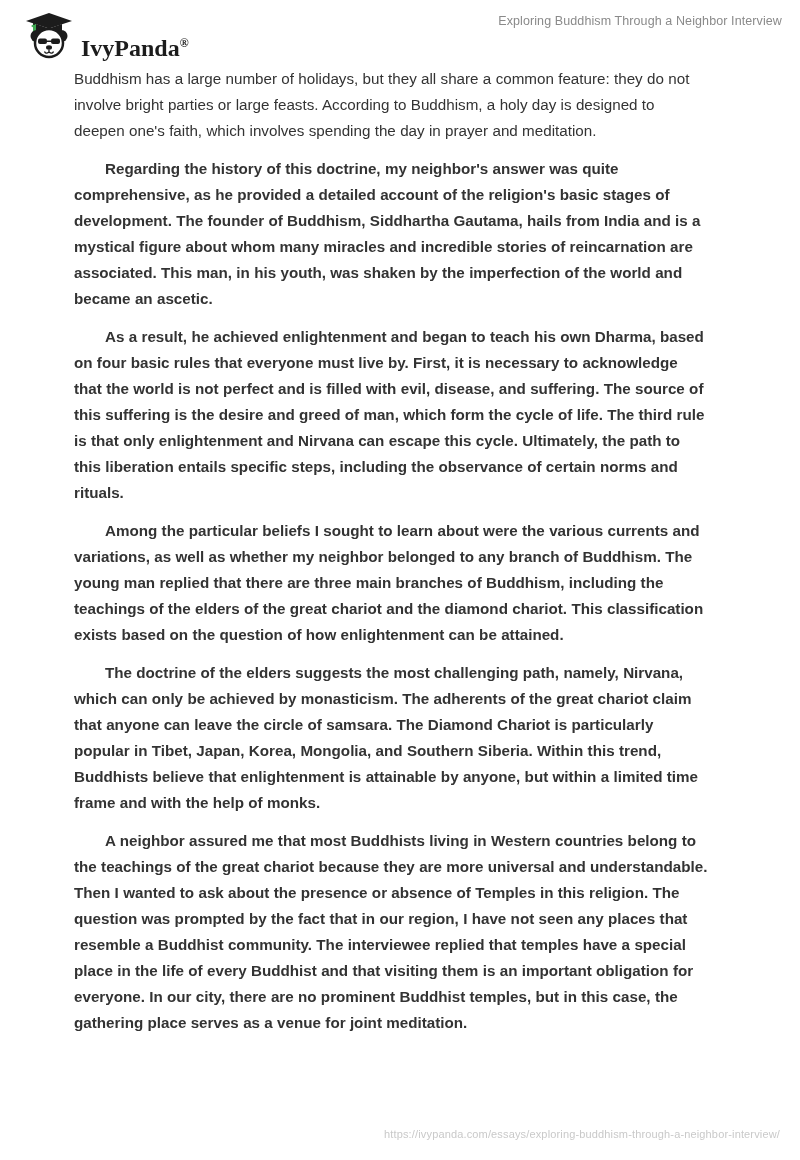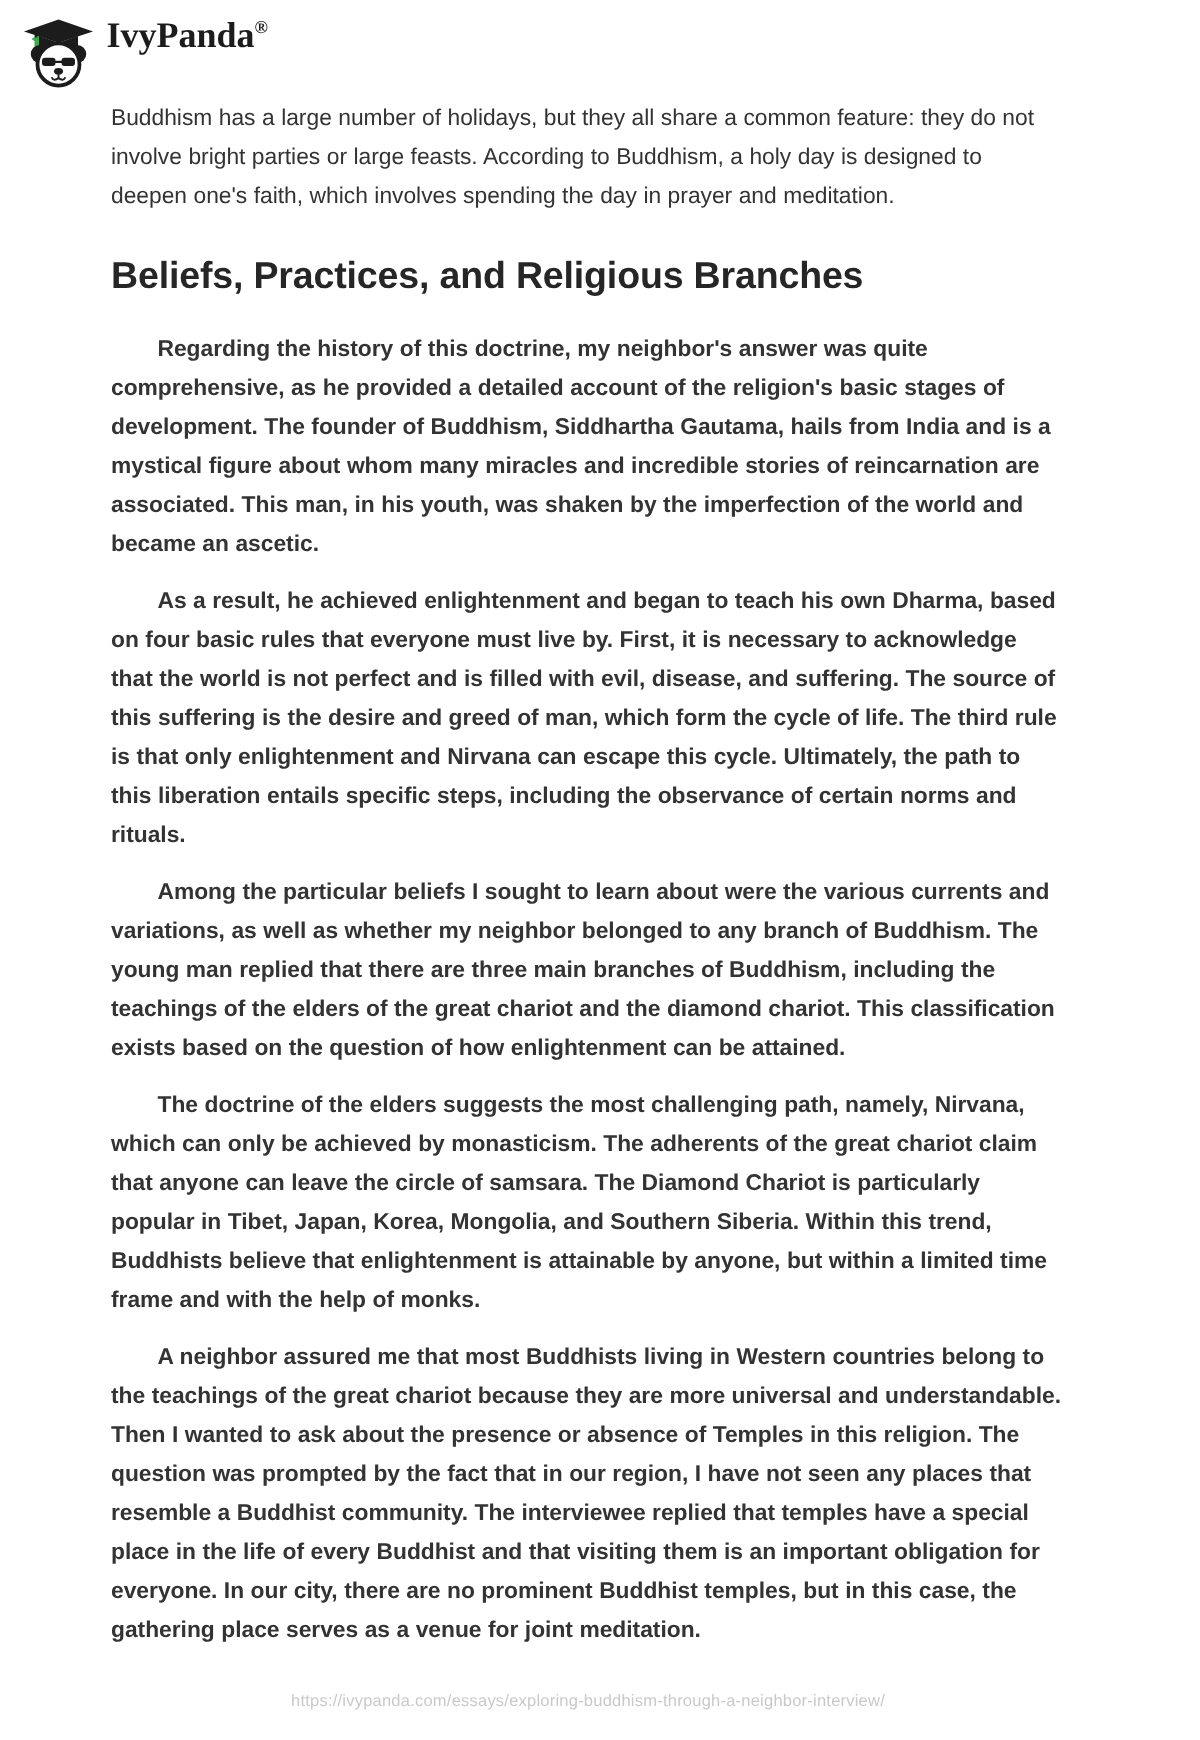--- a/index.html
+++ b/index.html
@@ -28,24 +28,24 @@
     top: 0;
     left: 0;
     width: 800px;
     height: 62px;
     display: flex;
     align-items: flex-start;
   }
 
   .brand {
     position: absolute;
-    left: 14px;
+    left: 24px;
     top: 11px;
     display: flex;
-    align-items: flex-start;
+    align-items: flex-end;
     gap: 7px;
   }
 
   .brand-mark {
     width: 50px;
     height: 48px;
     display: block;
     flex: 0 0 auto;
   }
 
@@ -110,21 +110,21 @@
     letter-spacing: -0.1px;
     font-family: "Liberation Sans", sans-serif;
   }
 
   
   .page-footer {
     position: absolute;
     left: 4px;
     right: 20px;
     bottom: 20px;
-    text-align: center;
+    text-align: right;
     font-size: 11px;
     color: #c9c9c9;
     font-family: "Liberation Sans", sans-serif;
     letter-spacing: 0.15px;
   }
 </style>
 </head>
 <body>
 
 <div class="page">
@@ -150,27 +150,27 @@
         <rect x="28" y="55" width="18" height="11" rx="4" fill="#1c1c1c"></rect>
         <rect x="54" y="55" width="18" height="11" rx="4" fill="#1c1c1c"></rect>
         <rect x="45" y="59" width="10" height="3" fill="#1c1c1c"></rect>
 
         <ellipse cx="50" cy="73" rx="6" ry="4.5" fill="#1c1c1c"></ellipse>
         <path d="M50 77 L50 82 M50 82 C45 86 42 84 41 81 M50 82 C55 86 58 84 59 81" stroke="#1c1c1c" stroke-width="2.6" fill="none"></path>
       </svg>
       <span class="brand-name"><span>IvyPanda</span><span class="reg">®</span></span>
     </div>
 
+    <div class="header-title">Exploring Buddhism Through a Neighbor Interview</div>
   </div>
 
   <div class="content">
 
     <p class="body-par">Buddhism has a large number of holidays, but they all share a common feature: they do not involve bright parties or large feasts. According to Buddhism, a holy day is designed to deepen one's faith, which involves spending the day in prayer and meditation.</p>
 
-    <h2 class="section-heading">Beliefs, Practices, and Religious Branches</h2>
 
     <p class="body-par indent">Regarding the history of this doctrine, my neighbor's answer was quite comprehensive, as he provided a detailed account of the religion's basic stages of development. The founder of Buddhism, Siddhartha Gautama, hails from India and is a mystical figure about whom many miracles and incredible stories of reincarnation are associated. This man, in his youth, was shaken by the imperfection of the world and became an ascetic.</p>
     <p class="body-par indent">As a result, he achieved enlightenment and began to teach his own Dharma, based on four basic rules that everyone must live by. First, it is necessary to acknowledge that the world is not perfect and is filled with evil, disease, and suffering. The source of this suffering is the desire and greed of man, which form the cycle of life. The third rule is that only enlightenment and Nirvana can escape this cycle. Ultimately, the path to this liberation entails specific steps, including the observance of certain norms and rituals.</p>
     <p class="body-par indent">Among the particular beliefs I sought to learn about were the various currents and variations, as well as whether my neighbor belonged to any branch of Buddhism. The young man replied that there are three main branches of Buddhism, including the teachings of the elders of the great chariot and the diamond chariot. This classification exists based on the question of how enlightenment can be attained.</p>
     <p class="body-par indent">The doctrine of the elders suggests the most challenging path, namely, Nirvana, which can only be achieved by monasticism. The adherents of the great chariot claim that anyone can leave the circle of samsara. The Diamond Chariot is particularly popular in Tibet, Japan, Korea, Mongolia, and Southern Siberia. Within this trend, Buddhists believe that enlightenment is attainable by anyone, but within a limited time frame and with the help of monks.</p>
     <p class="body-par indent">A neighbor assured me that most Buddhists living in Western countries belong to the teachings of the great chariot because they are more universal and understandable. Then I wanted to ask about the presence or absence of Temples in this religion. The question was prompted by the fact that in our region, I have not seen any places that resemble a Buddhist community. The interviewee replied that temples have a special place in the life of every Buddhist and that visiting them is an important obligation for everyone. In our city, there are no prominent Buddhist temples, but in this case, the gathering place serves as a venue for joint meditation.</p>
 
   </div>
 
   <div class="page-footer">https://ivypanda.com/essays/exploring-buddhism-through-a-neighbor-interview/</div>

